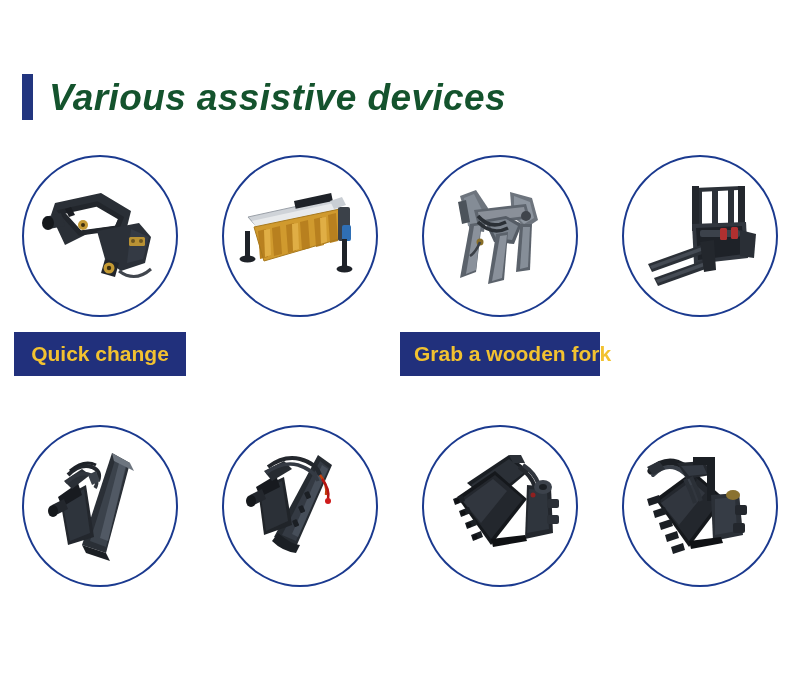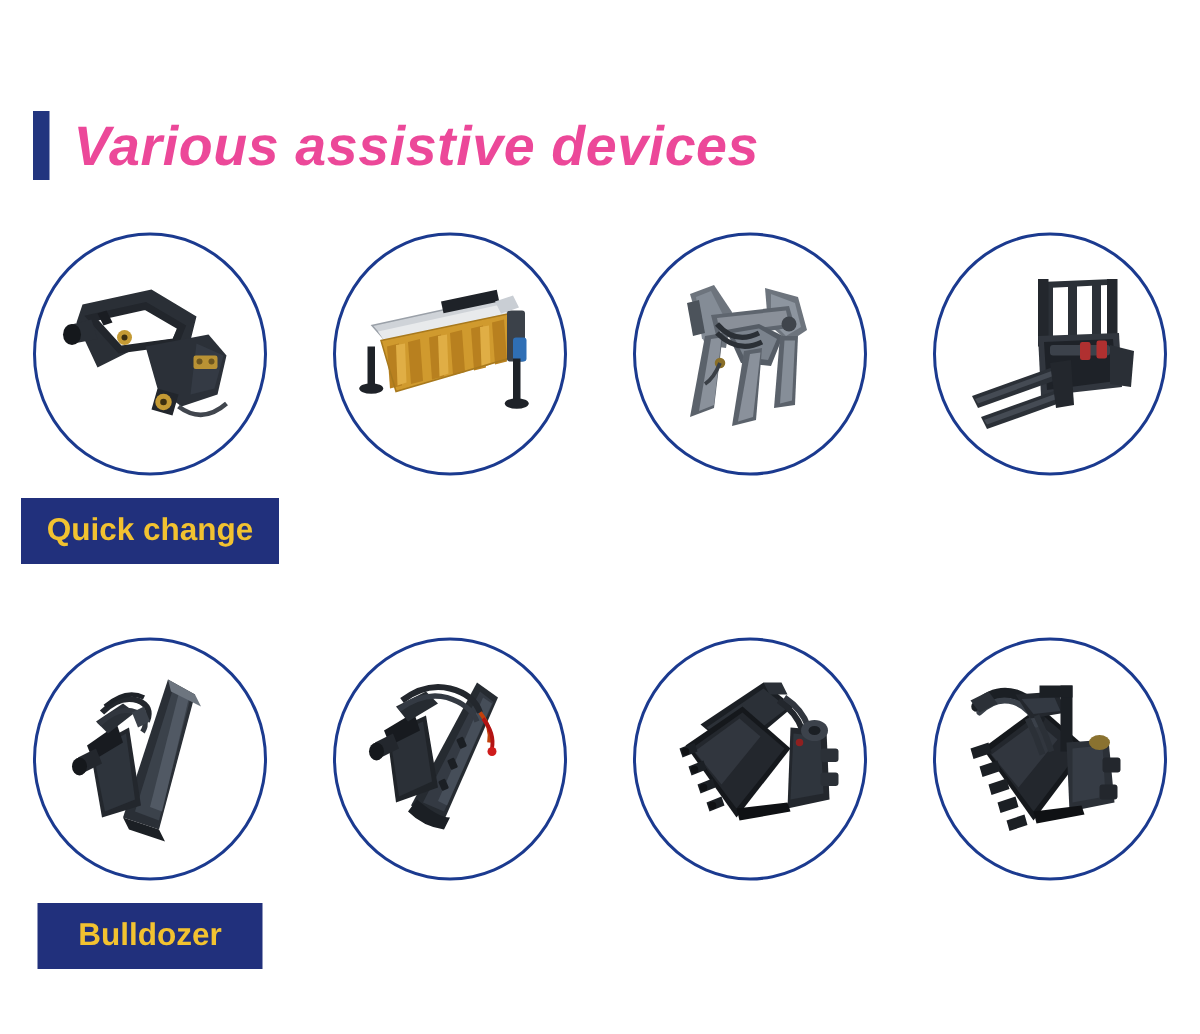--- a/index.html
+++ b/index.html
@@ -28,21 +28,21 @@
     width: 11px;
     height: 46px;
     background: #22357f;
     margin-right: 16px;
     flex: none;
   }
   .title-text {
     font-size: 37px;
     font-weight: bold;
     font-style: italic;
-    color: #ec4899;
+    color: #14532d;
     letter-spacing: 0.4px;
     white-space: nowrap;
     line-height: 1;
   }
 
   
   .row {
     position: absolute;
     left: 0;
     width: 800px;
@@ -189,20 +189,23 @@
           <path d="M86 52 L98 52 L96 98 L82 100 Z" fill="#5b626b"></path>
           <path d="M89 55 L96 55 L94 95 L86 97 Z" fill="#868e98"></path>
           <path d="M44 44 Q56 58 72 50" fill="none" stroke="#2b3036" stroke-width="3.5"></path>
           <path d="M44 50 Q58 64 74 56" fill="none" stroke="#2b3036" stroke-width="3.5"></path>
           <circle cx="46" cy="70" r="3.5" fill="#8a6f28"></circle>
           <path d="M46 70 Q42 80 36 84" fill="none" stroke="#3a3f46" stroke-width="2.5"></path>
           <circle cx="92" cy="44" r="5" fill="#40454c"></circle>
         </g>
       </svg>
     </div>
+    <div class="label-wrap">
+      <div class="label lbl-w-c">Grab a wooden fork</div>
+    </div>
   </div>
 
   <div class="card">
     <div class="circle-frame">
       <svg width="132" height="128" viewBox="0 0 132 128">
         <g>
           <path d="M60 16 L108 14 L110 56 L62 60 Z" fill="#2b3037"></path>
           <path d="M64 20 L104 18 L105 52 L65 56 Z" fill="#ffffff"></path>
           <rect x="62" y="16" width="6" height="42" fill="#2b3037"></rect>
           <rect x="78" y="16" width="6" height="41" fill="#2b3037"></rect>
@@ -245,23 +248,20 @@
           <path d="M34 34 Q46 22 58 26 Q68 30 64 40" fill="none" stroke="#23272d" stroke-width="4"></path>
           <path d="M30 40 Q44 26 58 32 Q68 38 62 46" fill="none" stroke="#2e3views" stroke-width="0"></path>
           <path d="M32 42 Q45 29 57 34 Q66 39 61 47" fill="none" stroke="#31363e" stroke-width="3.5"></path>
           <path d="M36 30 Q50 18 62 24" fill="none" stroke="#1e2228" stroke-width="3"></path>
           <path d="M18 64 L30 58 L34 68 L22 74 Z" fill="#23272d"></path>
           <ellipse cx="19" cy="70" rx="5" ry="6" fill="#15181c"></ellipse>
           <path d="M54 34 L62 30 L66 40 L58 44 Z" fill="#3a4049"></path>
         </g>
       </svg>
     </div>
-    <div class="label-wrap">
-      <div class="label lbl-w-a" style="min-width:150px">Bulldozer</div>
-    </div>
   </div>
 
   <div class="card">
     <div class="circle-frame">
       <svg width="132" height="130" viewBox="0 0 132 130">
         <g>
           <path d="M84 14 L98 24 L62 106 L40 96 Z" fill="#262b31"></path>
           <path d="M86 20 L95 27 L62 100 L48 94 Z" fill="#343a43"></path>
           <path d="M44 92 Q58 104 66 104 L62 112 Q48 110 38 100 Z" fill="#1b1f24"></path>
           <path d="M88 24 L94 28 L64 96 L58 93 Z" fill="#464e59"></path>

